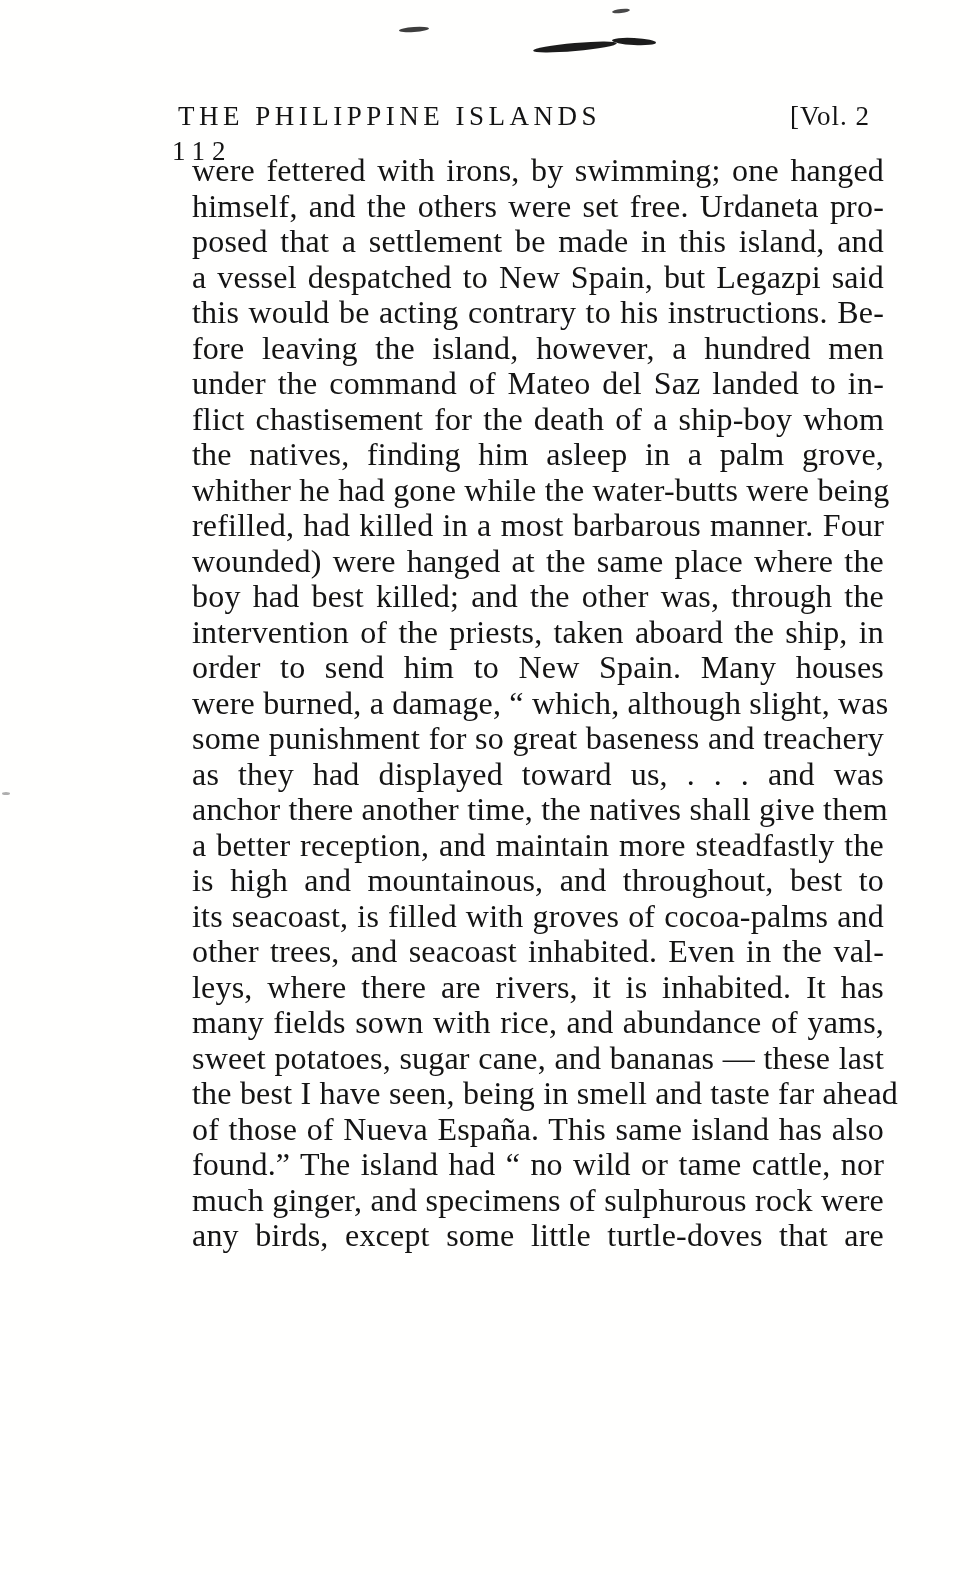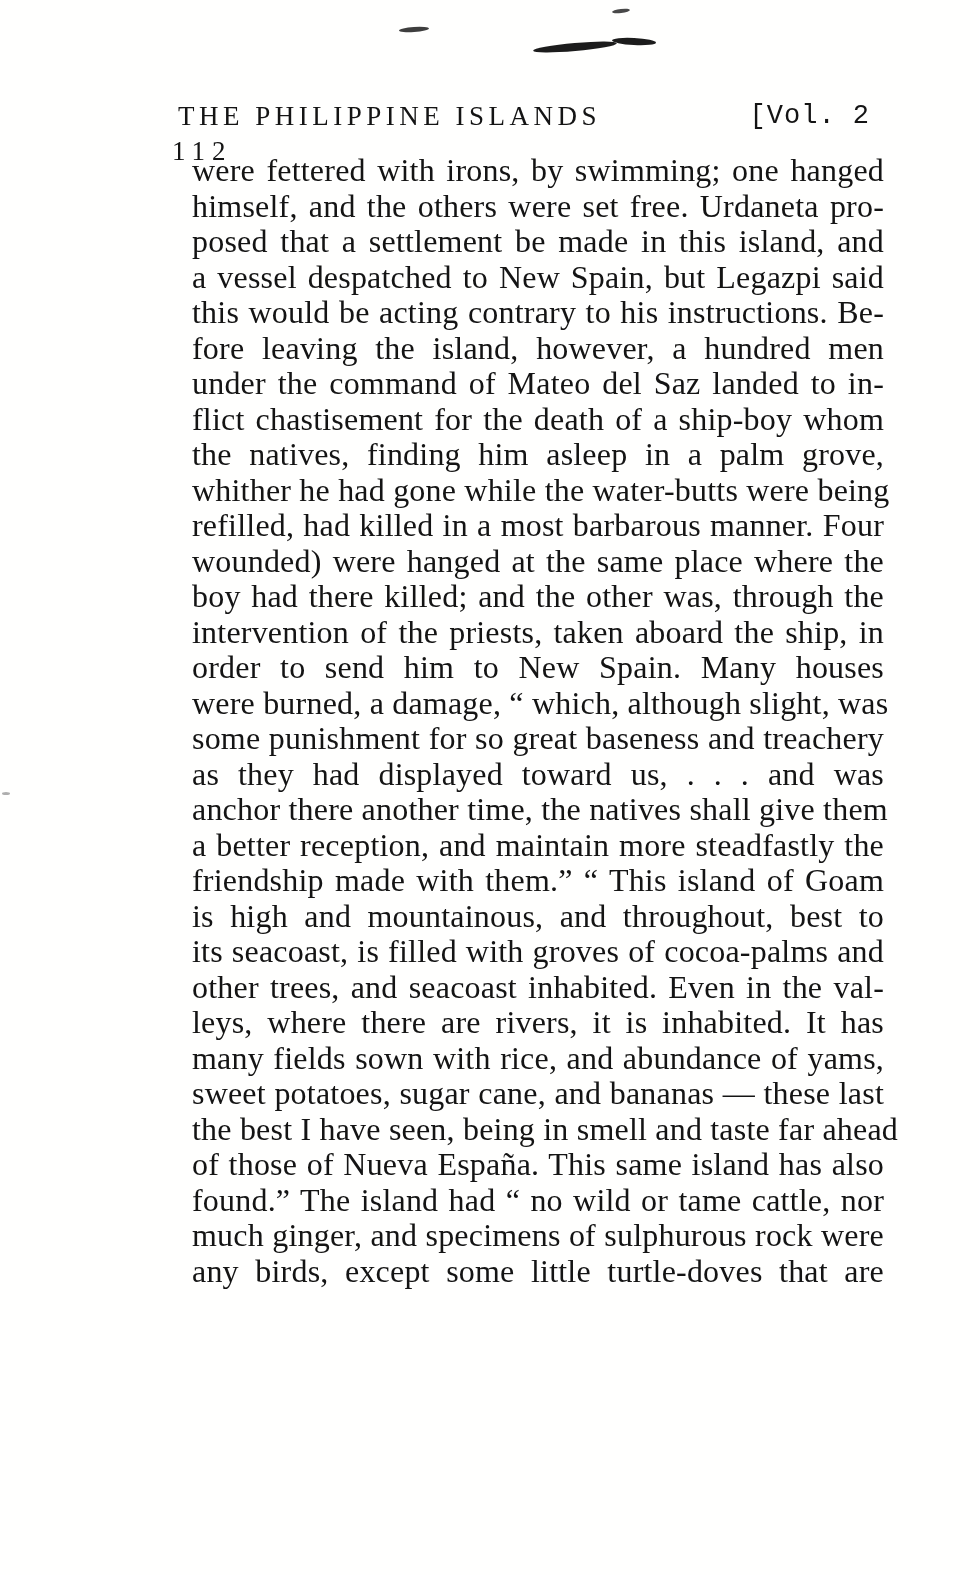--- a/index.html
+++ b/index.html
@@ -45,21 +45,20 @@
   .running-title {
     position: absolute;
     left: 0; right: 0; top: 0;
     text-align: left;
     letter-spacing: 4.5px;
   }
   .volume-label {
     position: absolute;
     right: 0; top: 0;
     letter-spacing: 1px;
-    font-family: Liberation Mono, monospace;
   }
 
   
   .textblock {
     position: absolute;
     left: 192px;
     top: 153px;
     width: 692px;
     font-size: 32px;
     letter-spacing: 0.2px;
@@ -95,29 +94,28 @@
       <div class="text-line">posed that a settlement be made in this island, and</div>
       <div class="text-line">a vessel despatched to New Spain, but Legazpi said</div>
       <div class="text-line">this would be acting contrary to his instructions.  Be-</div>
       <div class="text-line">fore leaving the island, however, a hundred men</div>
       <div class="text-line">under the command of Mateo del Saz landed to in-</div>
       <div class="text-line">flict chastisement for the death of a ship-boy whom</div>
       <div class="text-line">the natives, finding him asleep in a palm grove,</div>
       <div class="text-line">whither he had gone while the water-butts were being</div>
       <div class="text-line">refilled, had killed in a most barbarous manner. Four</div>
       <div class="text-line">wounded) were hanged at the same place where the</div>
-      <div class="text-line">boy had there killed; and the other was, through the</div>
+      <div class="text-line">boy had best killed; and the other was, through the</div>
       <div class="text-line">intervention of the priests, taken aboard the ship, in</div>
       <div class="text-line">order to send him to New Spain.  Many houses</div>
       <div class="text-line">were burned, a damage, “ which, although slight, was</div>
       <div class="text-line">some punishment for so great baseness and treachery</div>
       <div class="text-line">as they had displayed toward us,  .  .  .  and was</div>
       <div class="text-line">anchor there another time, the natives shall give them</div>
       <div class="text-line">a better reception, and maintain more steadfastly the</div>
-      <div class="text-line">friendship made with them.”  “ This island of Goam</div>
       <div class="text-line">is high and mountainous, and throughout, best to</div>
       <div class="text-line">its seacoast, is filled with groves of cocoa-palms and</div>
       <div class="text-line">other trees, and seacoast inhabited.  Even in the val-</div>
       <div class="text-line">leys, where there are rivers, it is inhabited.  It has</div>
       <div class="text-line">many fields sown with rice, and abundance of yams,</div>
       <div class="text-line">sweet potatoes, sugar cane, and bananas — these last</div>
       <div class="text-line">the best I have seen, being in smell and taste far ahead</div>
       <div class="text-line">of those of Nueva España.  This same island has also</div>
       <div class="text-line">found.”  The island had “ no wild or tame cattle, nor</div>
       <div class="text-line">much ginger, and specimens of sulphurous rock were</div>

